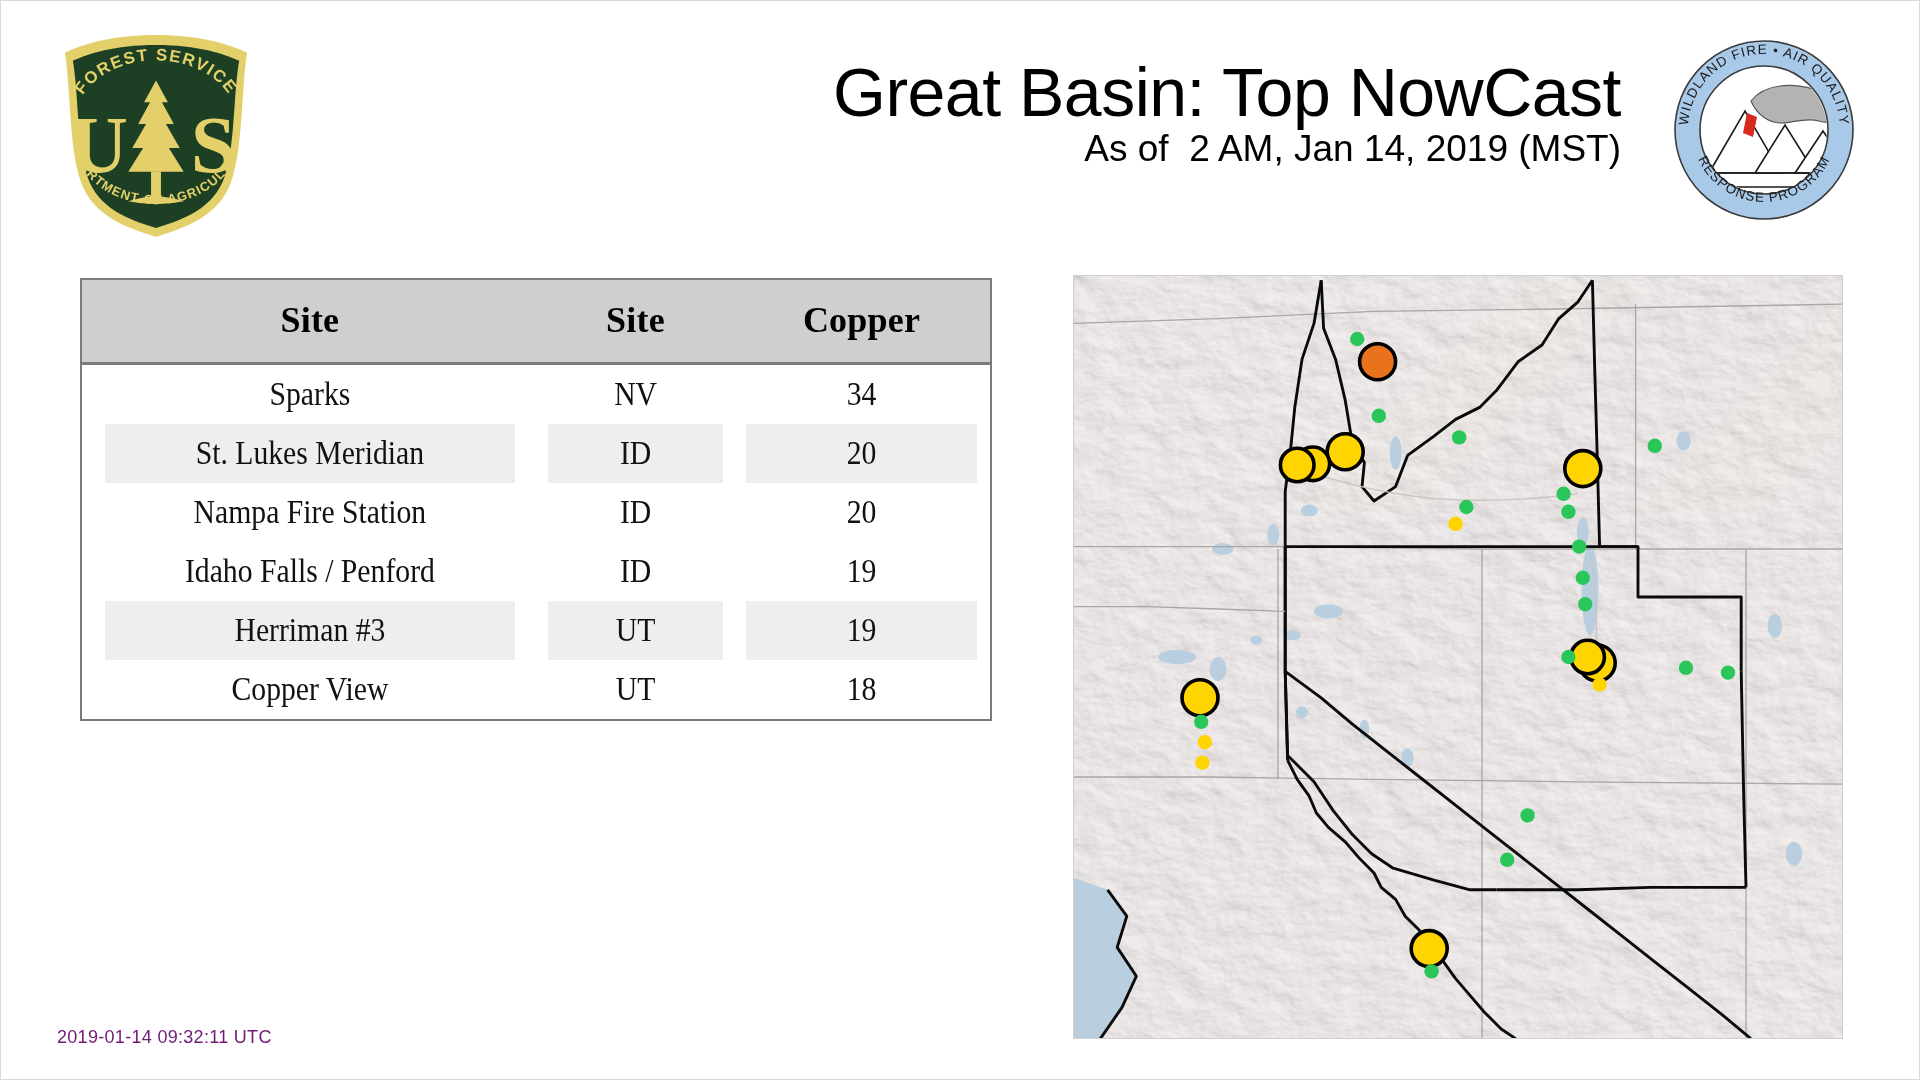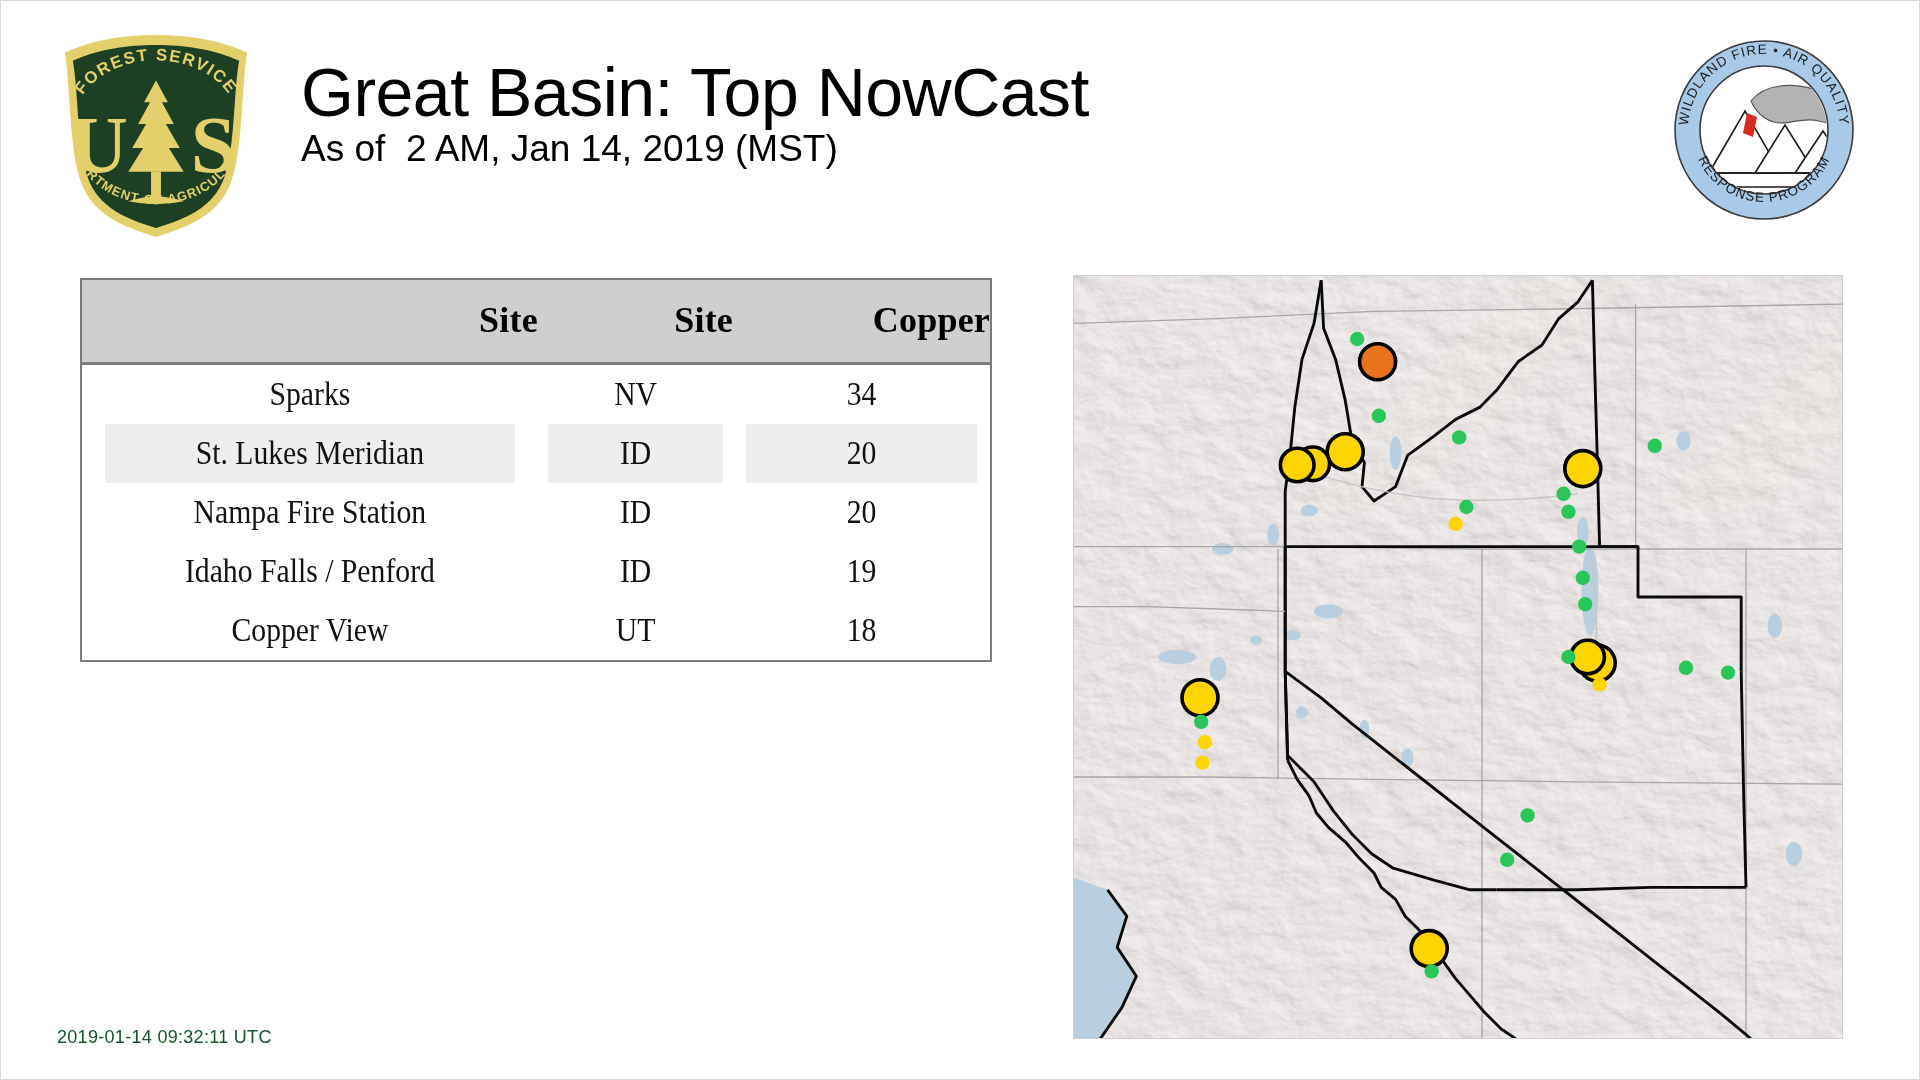--- a/index.html
+++ b/index.html
@@ -41,21 +41,21 @@
     left: 1672px;
     top: 38px;
     width: 182px;
     height: 182px;
   }
   #title-block {
     position: absolute;
     left: 300px;
     top: 55px;
     width: 1320px;
-    text-align: left;
+    text-align: right;
   }
   #page-title {
     font-family: "Liberation Sans Narrow", "Liberation Sans", sans-serif;
     font-size: 68px;
     font-weight: 400;
     letter-spacing: -0.5px;
     color: #000;
     line-height: 1.06;
     white-space: pre;
   }
@@ -86,21 +86,21 @@
   table.nowcast col.c-state  { width: 21.5%; }
   table.nowcast col.c-value  { width: 28.3%; }
 
   table.nowcast thead th {
     background: #cfcfcf;
     border-bottom: 3px solid #7b7b7b;
     font-family: "Liberation Serif", serif;
     font-weight: bold;
     font-size: 36px;
     color: #000;
-    text-align: right;
+    text-align: center;
     padding: 19px 0 21px 0;
     letter-spacing: 0.2px;
   }
   table.nowcast tbody td {
     font-family: "Liberation Serif", serif;
     font-weight: 400;
     font-size: 33px;
     color: #111;
     text-align: center;
     padding: 11px 0 11px 0;
@@ -110,21 +110,21 @@
   table.nowcast tbody tr.odd td { background: #eeeeee; }
   table.nowcast tbody tr.even td { background: #ffffff; }
 
   
   #timestamp {
     position: absolute;
     left: 56px;
     top: 1026px;
     font-family: "Liberation Sans", sans-serif;
     font-size: 18px;
-    color: #14532d;
+    color: #701a75;
     letter-spacing: 0.3px;
   }
 
   
   #map-panel {
     position: absolute;
     left: 1072px;
     top: 274px;
     width: 770px;
     height: 764px;
@@ -239,20 +239,25 @@
             <td>20</td>
           </tr>
           <tr class="even">
             <td>Nampa Fire Station</td>
             <td>ID</td>
             <td>20</td>
           </tr>
           <tr class="even">
             <td>Idaho Falls / Penford</td>
             <td>ID</td>
+            <td>19</td>
+          </tr>
+          <tr class="odd">
+            <td>Herriman #3</td>
+            <td>UT</td>
             <td>19</td>
           </tr>
           <tr class="even">
             <td>Copper View</td>
             <td>UT</td>
             <td>18</td>
           </tr>
         </tbody>
     </table>
   </div>

